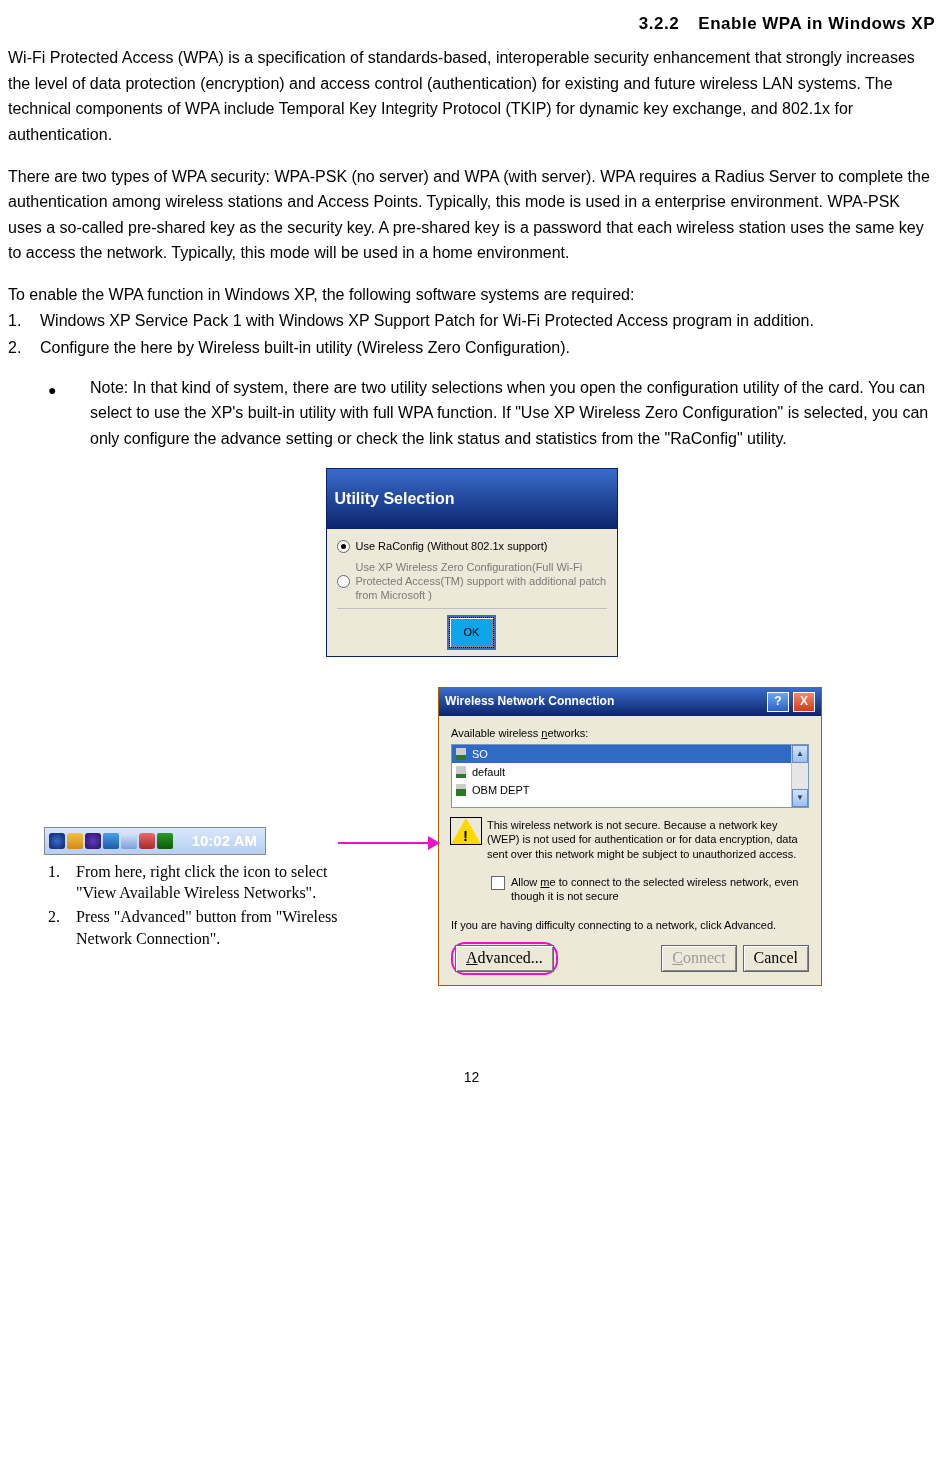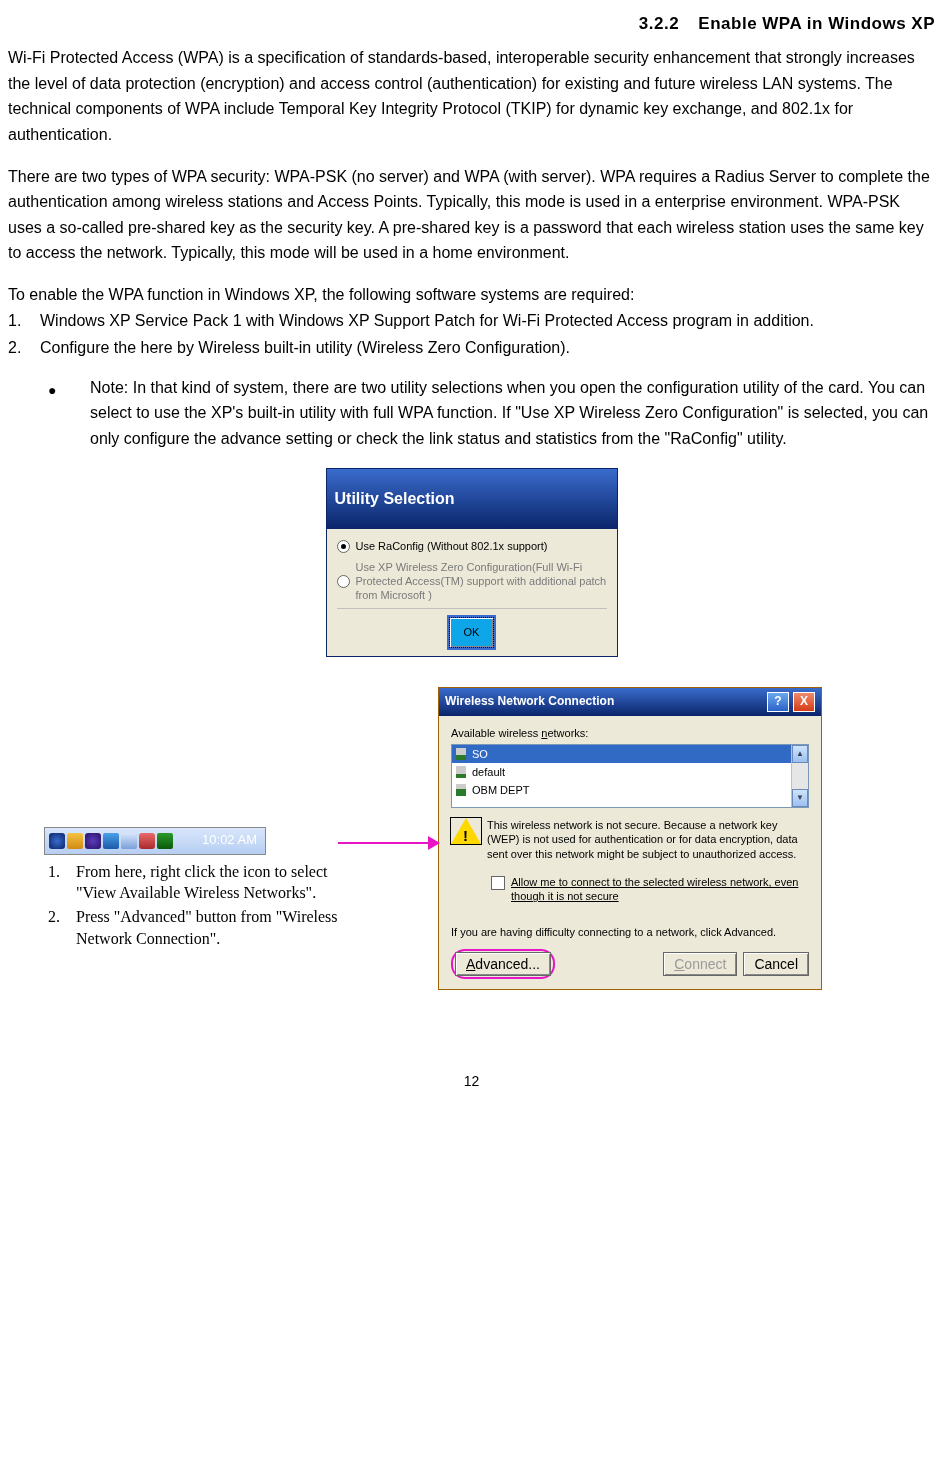--- a/index.html
+++ b/index.html
@@ -135,22 +135,22 @@
     margin-left: 36px;
     margin-bottom: 4px;
   }
   .tray-ico {
     width: 16px; height: 16px;
     margin-right: 2px;
     display: inline-block;
   }
   .tray-time {
     font-family: Tahoma, sans-serif;
-    font-size: 13px;
-    font-weight: normal;
+    font-size: 15px;
+    font-weight: bold;
     color: #fff;
     margin-left: auto;
     padding: 0 4px;
   }
   .step-list {
     list-style: none;
     padding: 0;
     margin: 6px 0 0 40px;
     font-family: 'Times New Roman', serif;
     font-size: 16px;
@@ -288,22 +288,21 @@
   .warn-ex {
     position: absolute;
     left: 12px; top: 8px;
     font-weight: bold;
     font-size: 15px;
     font-family: Arial;
   }
   .check-row {
     display: flex;
     align-items: flex-start;
-    margin: 0 0 21px 40px;
-    text-decoration: underline;
+    margin: 0 0 14px 40px;
   }
   .chk {
     width: 12px; height: 12px;
     border: 1px solid #666;
     background: #fff;
     margin: 1px 6px 0 0;
     flex-shrink: 0;
   }
   .wnc-footer {
     display: flex;
@@ -315,21 +314,22 @@
     border-radius: 14px;
     padding: 1px 2px;
     display: inline-block;
   }
   .btn-xp2 {
     display: inline-block;
     background: #ece9d8;
     border: 1px solid #666;
     box-shadow: inset 1px 1px 0 #fff, inset -1px -1px 0 #888;
     padding: 2px 10px;
-    font-size: 14px;
+    font-size: 16px;
+    font-family: Liberation Serif, serif;
   }
   .btn-xp2.disabled {
     color: #9a9a9a;
   }
   .underline-letter {
     text-decoration: underline;
   }
   .page-num {
     text-align: center;
     font-size: 14px;

